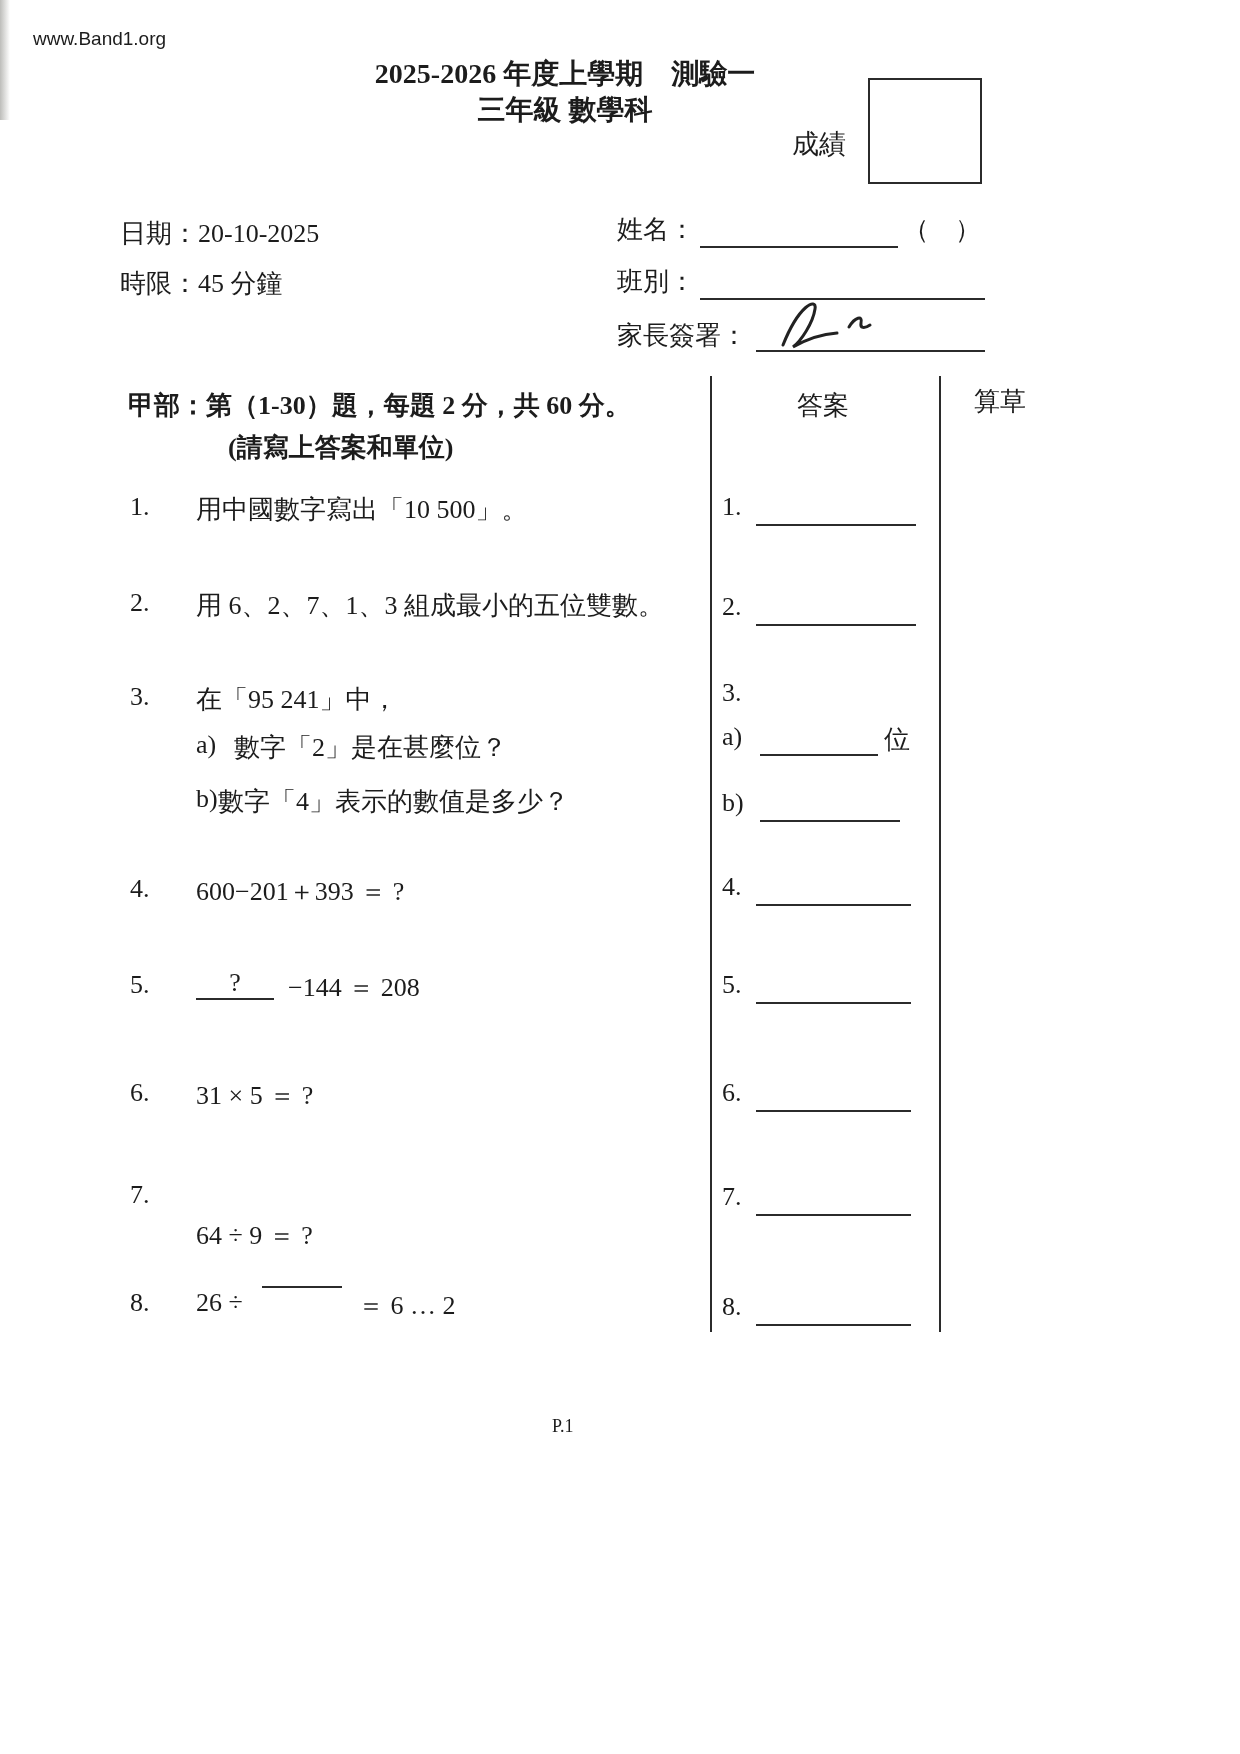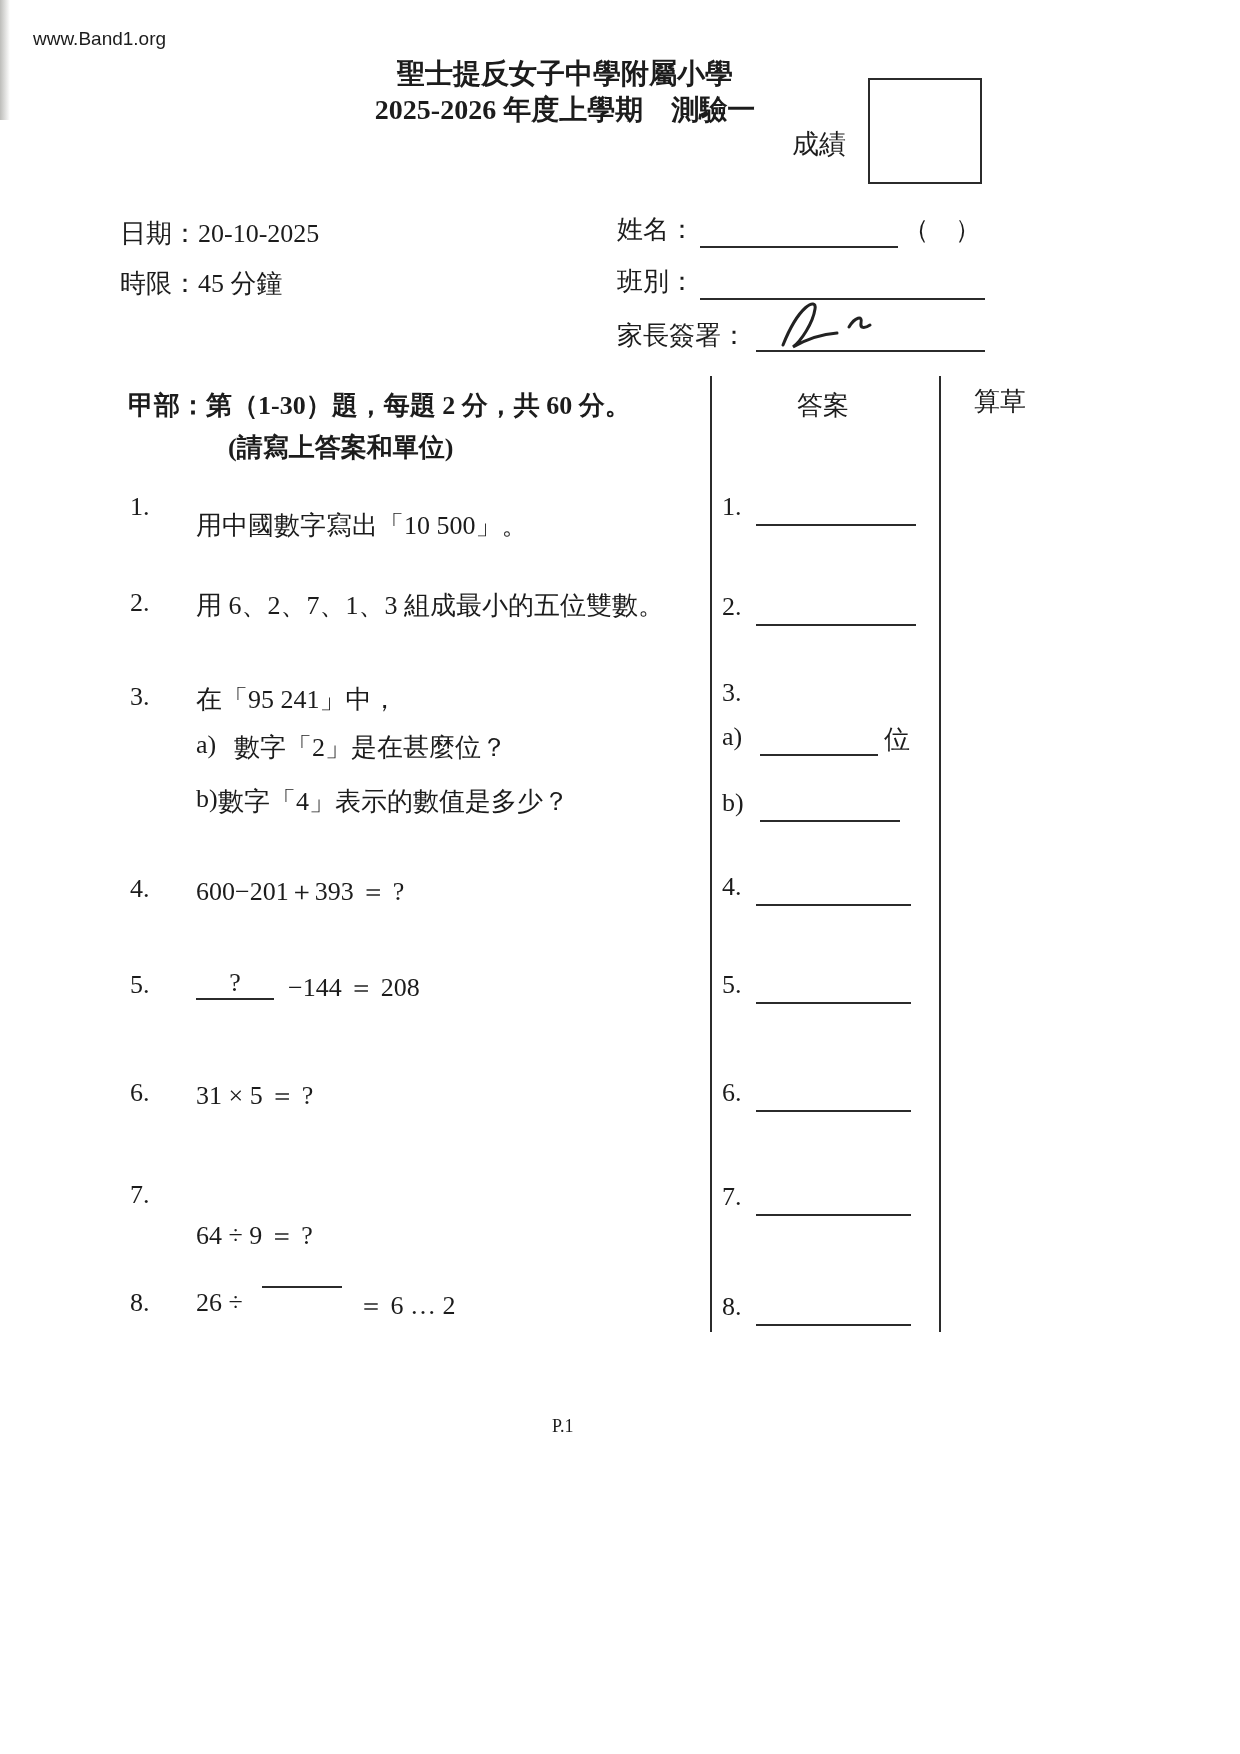--- a/index.html
+++ b/index.html
@@ -41,22 +41,22 @@
   .footer { font-size: 18px; }
 </style>
 </head>
 <body>
 
 <div class="scan-edge"></div>
 
 <div class="abs watermark" style="left:33px; top:28px;">www.Band1.org</div>
 
 <div class="titleblock">
-  <div class="t28" style="font-weight:600;">聖士提反女子中學附屬小學</div>
   <div class="t28" style="font-weight:700;">2025-2026 年度上學期　測驗一</div>
+  <div class="t28" style="font-weight:600;">三年級 數學科</div>
 </div>
 
 <div class="abs t27" style="left:792px; top:126px;">成績</div>
 <div class="scorebox"></div>
 
 <div class="abs t26" style="left:120px; top:216px;">日期：20-10-2025</div>
 <div class="abs t26" style="left:120px; top:266px;">時限：45 分鐘</div>
 
 <div class="abs t26" style="left:617px; top:212px;">姓名：</div>
 <div class="hline" style="left:700px; top:246px; width:198px;"></div>
@@ -77,21 +77,21 @@
 <div class="abs t26 bold" style="left:128px; top:388px;">甲部：第（1-30）題，每題 2 分，共 60 分。</div>
 <div class="abs t26 bold" style="left:228px; top:430px;">(請寫上答案和單位)</div>
 <div class="abs t26" style="left:797px; top:388px;">答案</div>
 <div class="abs t26" style="left:974px; top:384px;">算草</div>
 
 <div class="vline" style="left:710px; top:376px; height:956px;"></div>
 <div class="vline" style="left:939px; top:376px; height:956px;"></div>
 
 <div>
   <div class="abs t26" style="left:130px; top:492px;">1.</div>
-  <div class="abs t26" style="left:196px; top:492px;margin-top:16px;">用中國數字寫出「10 500」。</div>
+  <div class="abs t26" style="left:196px; top:492px;">用中國數字寫出「10 500」。</div>
 </div>
 
 <div>
   <div class="abs t26" style="left:130px; top:588px;">2.</div>
   <div class="abs t26" style="left:196px; top:588px;">用 6、2、7、1、3 組成最小的五位雙數。</div>
 </div>
 
 <div>
   <div class="abs t26" style="left:130px; top:682px;">3.</div>
   <div class="abs t26" style="left:196px; top:682px;">在「95 241」中，</div>

